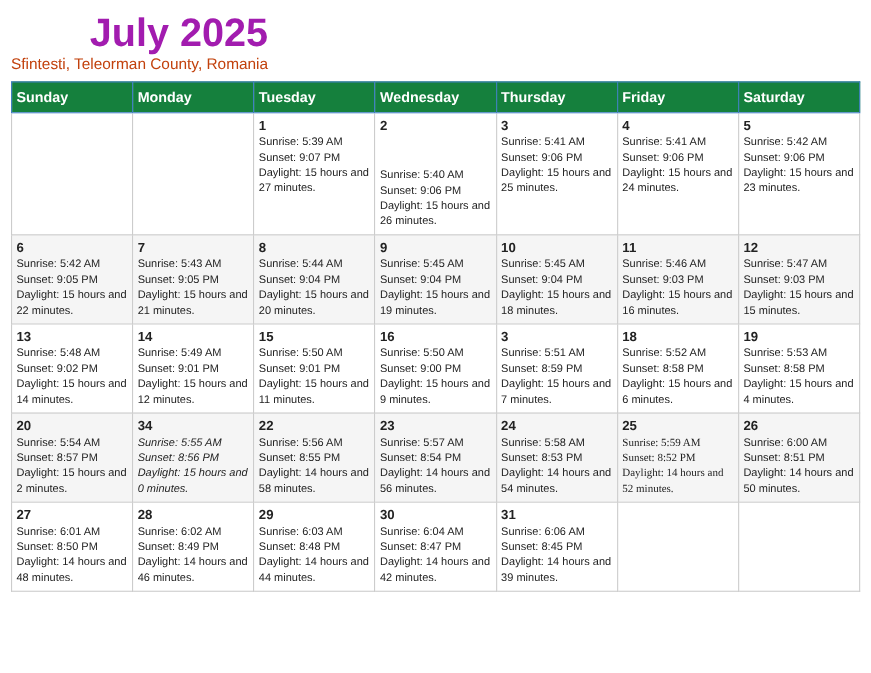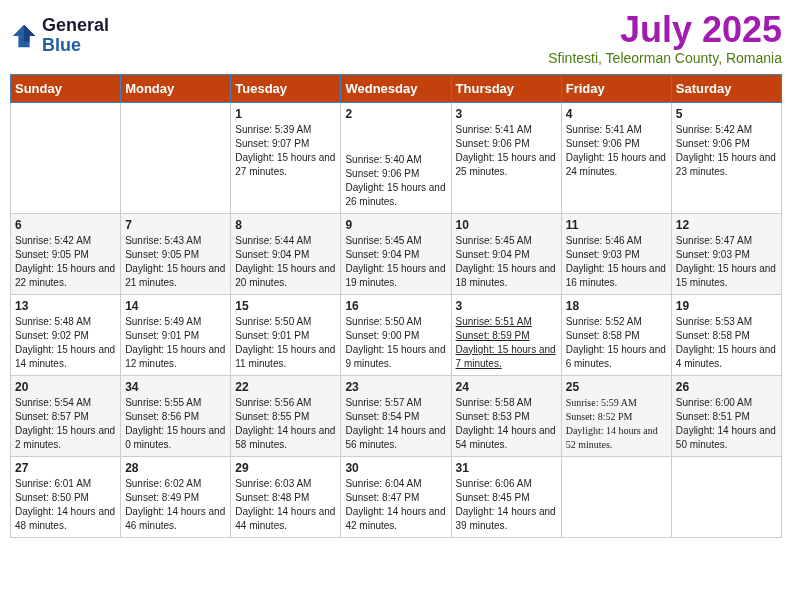--- a/index.html
+++ b/index.html
@@ -45,29 +45,29 @@
       text-align: right;
     }
     .month-year {
       font-size: 36px;
       font-weight: bold;
       color: #a21caf;
       line-height: 1.1;
     }
     .location {
       font-size: 14px;
-      color: #4d7c0f;
+      color: #c2410c;
     }
     .calendar {
       width: 100%;
       border-collapse: collapse;
       border: 1px solid #ccc;
     }
     .calendar th {
-      background-color: #c2410c;
+      background-color: #15803d;
       color: #fff;
       padding: 6px 4px;
       font-size: 13px;
       font-weight: bold;
       text-align: left;
       border: 1px solid #4080c0;
     }
     .calendar td {
       vertical-align: top;
       padding: 4px;
@@ -88,30 +88,20 @@
     }
     .day-info {
       line-height: 1.4;
       font-size: 10px;
     }
   </style>
 </head>
 <body>
 
 <div class="header-area">
-  <div class="logo">
-    <svg class="logo-icon" viewBox="0 0 40 40">
-      <polygon points="20,4 36,20 28,20 28,36 12,36 12,20 4,20" fill="#2060a0"></polygon>
-      <polygon points="20,4 36,20 28,20 28,28 20,28" fill="#1a4080"></polygon>
-    </svg>
-    <div class="logo-text">
-      <span class="logo-general">General</span>
-      <span class="logo-blue">Blue</span>
-    </div>
-  </div>
   <div class="title-area">
     <div class="month-year">July 2025</div>
     <div class="location">Sfintesti, Teleorman County, Romania</div>
   </div>
 </div>
 
 <table class="calendar">
   <thead>
     <tr>
       <th>Sunday</th>
@@ -222,21 +212,21 @@
 Daylight: 15 hours and 11 minutes.</div>
         </td>
         <td>
           <div class="day-number">16</div>
           <div class="day-info" style="white-space: pre-line;">Sunrise: 5:50 AM
 Sunset: 9:00 PM
 Daylight: 15 hours and 9 minutes.</div>
         </td>
         <td>
           <div class="day-number">3</div>
-          <div class="day-info" style="white-space: pre-line; text-decoration: underline;">Sunrise: 5:51 AM
+          <div class="day-info" style="white-space: pre-line;">Sunrise: 5:51 AM
 Sunset: 8:59 PM
 Daylight: 15 hours and 7 minutes.</div>
         </td>
         <td>
           <div class="day-number">18</div>
           <div class="day-info" style="white-space: pre-line;">Sunrise: 5:52 AM
 Sunset: 8:58 PM
 Daylight: 15 hours and 6 minutes.</div>
         </td>
         <td>
@@ -248,21 +238,21 @@
       </tr>
       <tr>
         <td class="alt-row">
           <div class="day-number">20</div>
           <div class="day-info" style="white-space: pre-line;">Sunrise: 5:54 AM
 Sunset: 8:57 PM
 Daylight: 15 hours and 2 minutes.</div>
         </td>
         <td class="alt-row">
           <div class="day-number">34</div>
-          <div class="day-info" style="white-space: pre-line;">Sunrise: 5:55 AM
+          <div class="day-info" style="white-space: pre-line; font-style: italic;">Sunrise: 5:55 AM
 Sunset: 8:56 PM
 Daylight: 15 hours and 0 minutes.</div>
         </td>
         <td class="alt-row">
           <div class="day-number">22</div>
           <div class="day-info" style="white-space: pre-line;">Sunrise: 5:56 AM
 Sunset: 8:55 PM
 Daylight: 14 hours and 58 minutes.</div>
         </td>
         <td class="alt-row">

